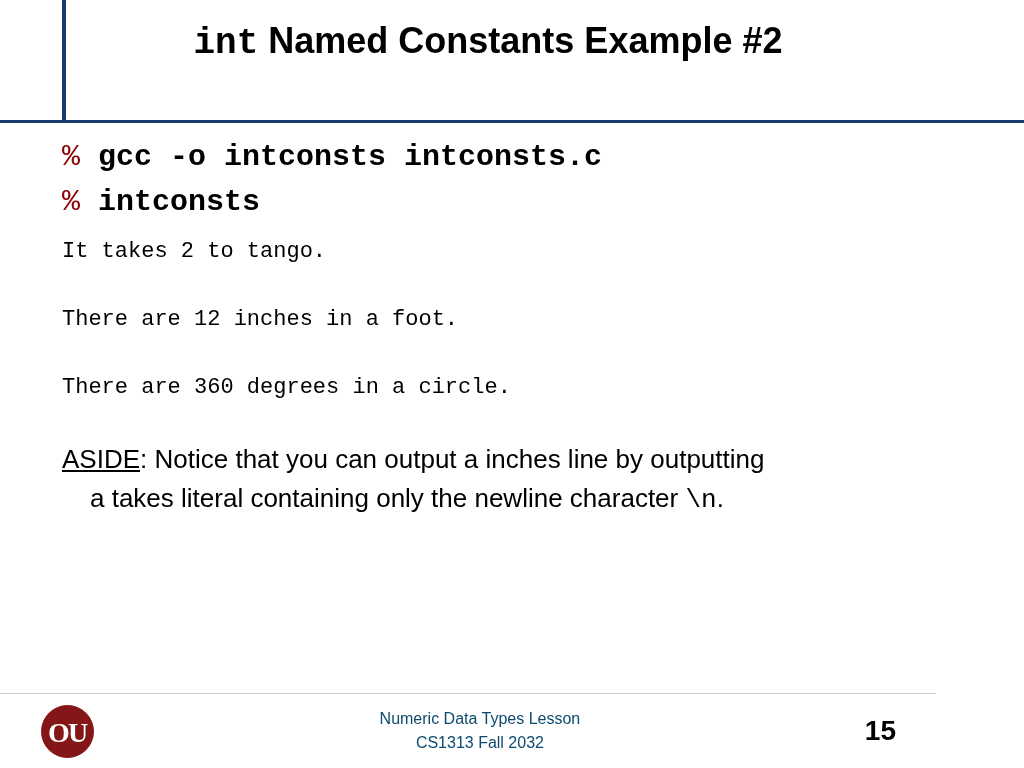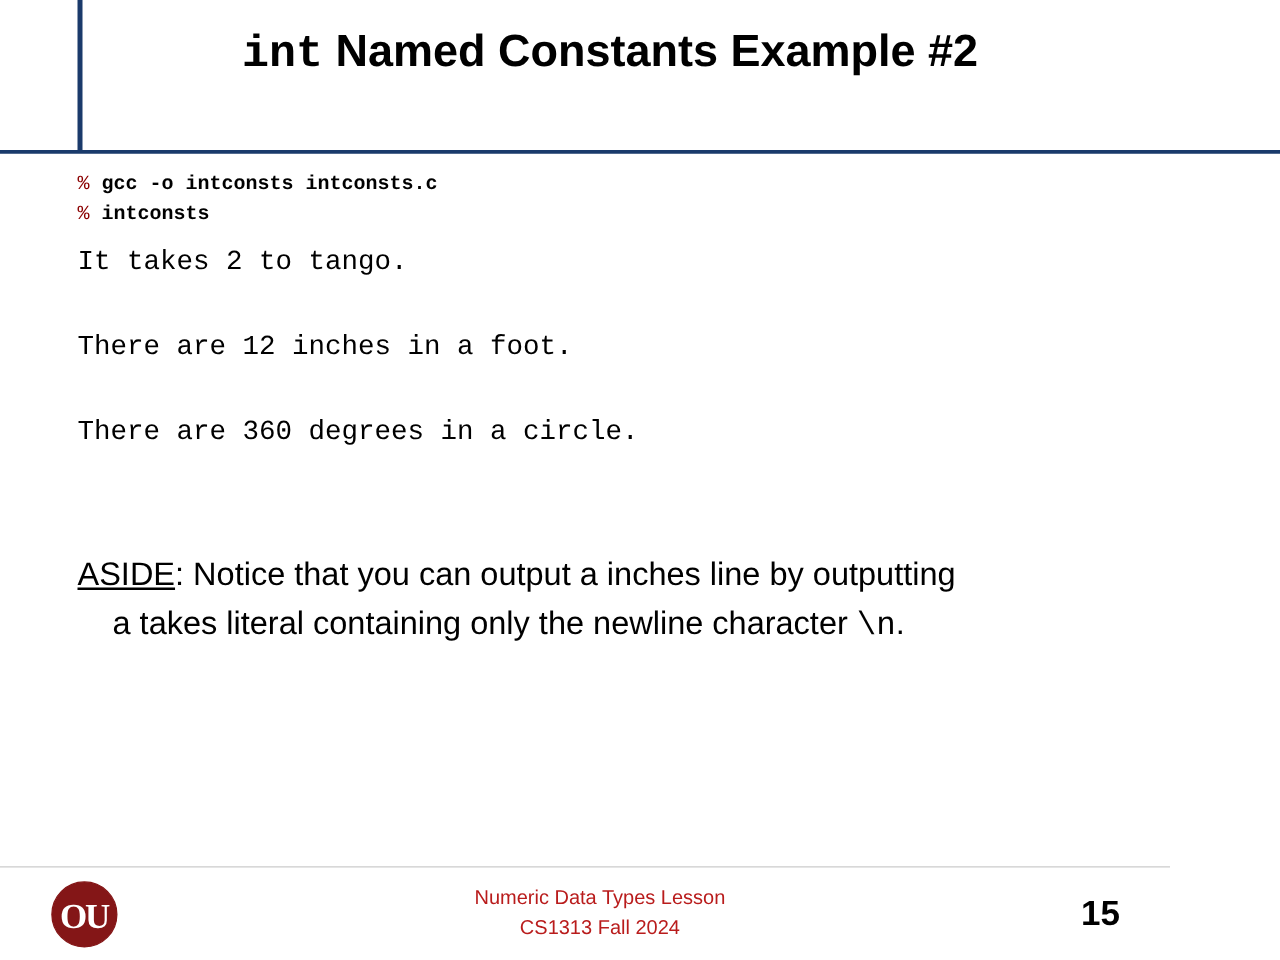--- a/index.html
+++ b/index.html
@@ -62,21 +62,21 @@
 
     .content-area {
       position: absolute;
       top: 135px;
       left: 62px;
       right: 40px;
     }
 
     .code-block {
       font-family: 'Courier New', Courier, monospace;
-      font-size: 16px;
+      font-size: 30px;
       line-height: 1.5;
       color: #000000;
       margin-bottom: 8px;
     }
 
     .code-block .prompt {
       color: #8b0000;
     }
 
     .code-block .cmd {
@@ -143,21 +143,21 @@
     }
 
     .footer-logo {
       width: 55px;
       height: 55px;
     }
 
     .footer-center {
       text-align: center;
       font-size: 16px;
-      color: #b91c1c;
+      color: #0c4a6e;
       line-height: 1.5;
     }
 
     .footer-page {
       font-size: 28px;
       font-weight: bold;
       color: #000000;
     }
   </style>
 </head>
@@ -211,20 +211,20 @@
         <circle cx="27.5" cy="27.5" r="26" fill="#841617" stroke="#841617" stroke-width="1"></circle>
 
         <text x="8" y="38" font-family="serif" font-size="28" font-weight="bold" fill="white">O</text>
 
         <text x="28" y="38" font-family="serif" font-size="28" font-weight="bold" fill="white">U</text>
       </svg>
     </div>
 
     <div class="footer-center">
       <div>Numeric Data Types Lesson</div>
-      <div>CS1313 Fall 2024</div>
+      <div>CS1313 Fall 2032</div>
     </div>
 
     <div class="footer-page">15</div>
 
   </div>
 
 </div>
 
 </body></html>

